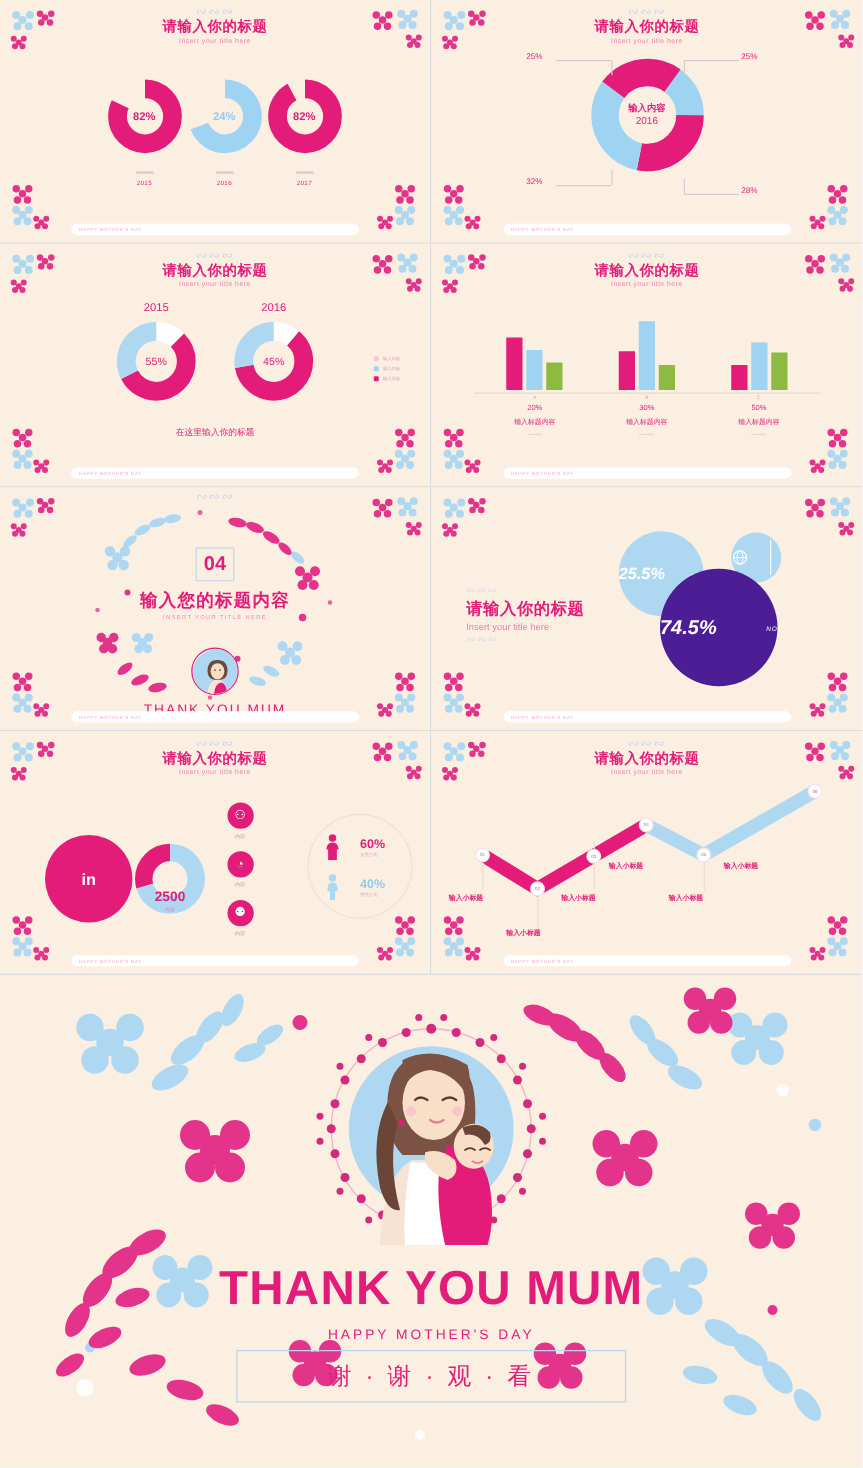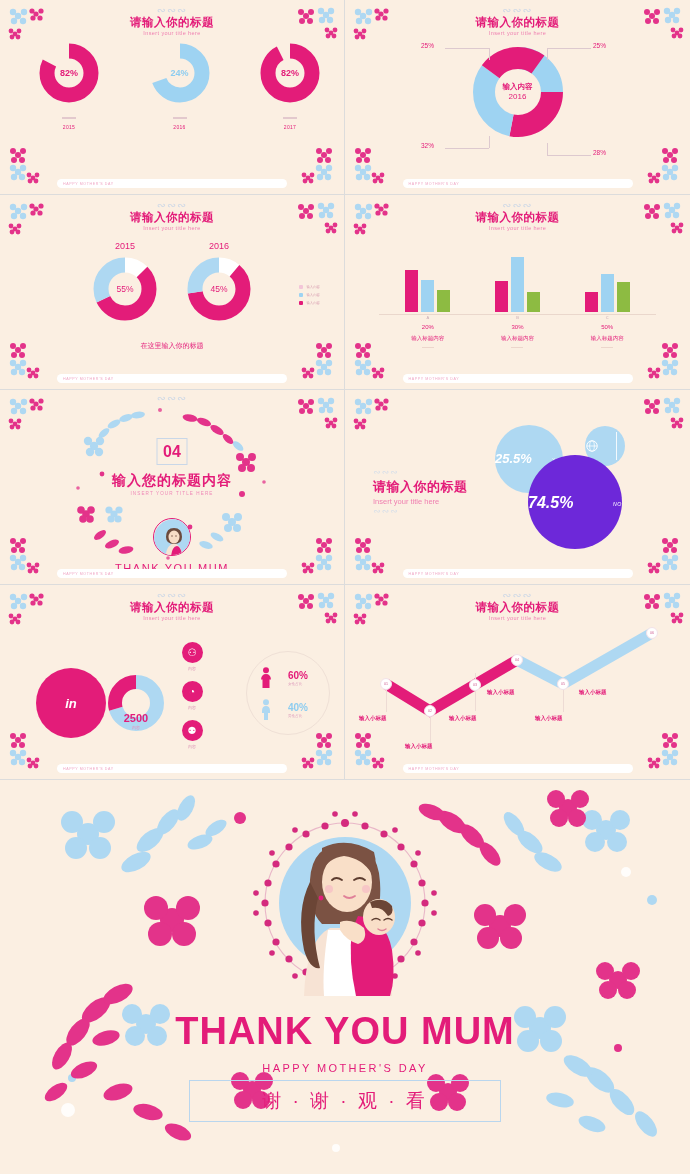--- a/index.html
+++ b/index.html
@@ -30,21 +30,21 @@
   .s-title .t-sub { font-size:5.5px; color:#ef7fb0; letter-spacing:.4px; line-height:8px; }
   .footer {
     position:absolute; bottom:6px; left:50%; transform:translateX(-50%);
     width:230px; height:9px; background:#fff; border-radius:5px;
     display:flex; align-items:center;
   }
   .footer span { font-size:3.6px; color:#f0a8c6; letter-spacing:.6px; padding-left:6px; }
   
   .flo { position:absolute; pointer-events:none; }
   
-  .ring-row { position:absolute; top:42px; left:0; right:0; display:flex; justify-content:space-between; padding:0 22px;margin-left:15px; }
+  .ring-row { position:absolute; top:62px; left:0; right:0; display:flex; justify-content:center; padding:0 22px;margin-left:15px; }
   .ring-wrap { width:64px; text-align:center; }
   .ring { position:relative; width:62px; height:62px; margin:0 auto; }
   .ring svg { display:block; }
   .ring .rv {
     position:absolute; inset:0; display:flex; align-items:center; justify-content:center;
     font-size:9px; color:#E31C79; font-weight:bold;
   }
   .ring .rv.blue { color:#8ecdf0; }
   .yr-dash { width:14px; height:1.5px; background:#e3c9cd; margin:13px auto 5px; }
   .yr { font-size:5px; color:#E31C79; letter-spacing:.3px; }
@@ -94,21 +94,21 @@
   
   .b6-title { position:absolute; left:28px; top:78px; }
   .b6-title .fl { font-size:9px; color:#d7dfe9; line-height:9px; letter-spacing:1px; }
   .b6-title .m { font-size:13px; font-weight:bold; color:#E31C79; line-height:19px; letter-spacing:.5px; }
   .b6-title .s { font-size:7.5px; color:#ef7fb0; line-height:11px; }
   .bub { position:absolute; border-radius:50%; display:flex; align-items:center; justify-content:space-between; color:#fff;font-style:italic; }
   .bub .bv { font-weight:bold; }
   .bub .bl { letter-spacing:.6px; }
   
   .c7-in { position:absolute; left:36px; top:83px; width:70px; height:70px; border-radius:50%; background:#E31C79;
-           display:flex; align-items:center; justify-content:center; color:#fff; font-size:13px; font-weight:bold;font-style:italic; }
+           display:flex; align-items:center; justify-content:center; color:#fff; font-size:13px; font-weight:bold; }
   .c7-donut { position:absolute; left:106px; top:88px; width:60px; height:60px; }
   .c7-donut .hl { position:absolute; inset:0; display:flex; flex-direction:column; align-items:center; justify-content:center; }
   .c7-donut .hl .n { font-size:11px; font-weight:bold; color:#E31C79; line-height:12px;margin-top:36px; }
   .c7-donut .hl .u { font-size:4px; color:#ef85b4; line-height:7px; }
   .icol { position:absolute; left:175px; top:57px; width:34px; }
   .icol .ic { text-align:center; margin-bottom:10px; }
   .icol .bubble { width:21px; height:21px; border-radius:50%; background:#E31C79; color:#fff;
                   display:flex; align-items:center; justify-content:center; margin:0 auto; font-size:10px; }
   .icol .ilab { font-size:4px; color:#d98fb2; margin-top:3px; }
   .gcircle { position:absolute; right:14px; top:66px; width:84px; height:84px; border:1px solid #efe0d6; border-radius:50%; }
@@ -999,21 +999,21 @@
           <line x1="3" y1="12" x2="21" y2="12" stroke="#fff" stroke-width="1.3"></line>
         </svg>
         <div style="position:absolute;right:8px;top:6px;bottom:6px;width:1.2px;background:#fff;opacity:.85"></div>
       </div>
 
       <div class="bub" style="left:150px;top:35px;width:68px;height:68px;background:#AED8F2;">
         <div class="bv" style="font-size:13px;line-height:14px">25.5%</div>
         <div class="bl" style="font-size:4.6px;margin-top:2px">YES</div>
       </div>
 
-      <div class="bub" style="left:183px;top:65px;width:94px;height:94px;background:#6d28d9;">
+      <div class="bub" style="left:183px;top:65px;width:94px;height:94px;background:#4c1d95;">
         <div class="bv" style="font-size:16px;line-height:17px">74.5%</div>
         <div class="bl" style="font-size:5.2px;margin-top:3px">NO</div>
       </div>
 
       <div class="footer">
         <span>HAPPY MOTHER'S DAY</span>
       </div>
     </div>
 
     <div class="slide">

